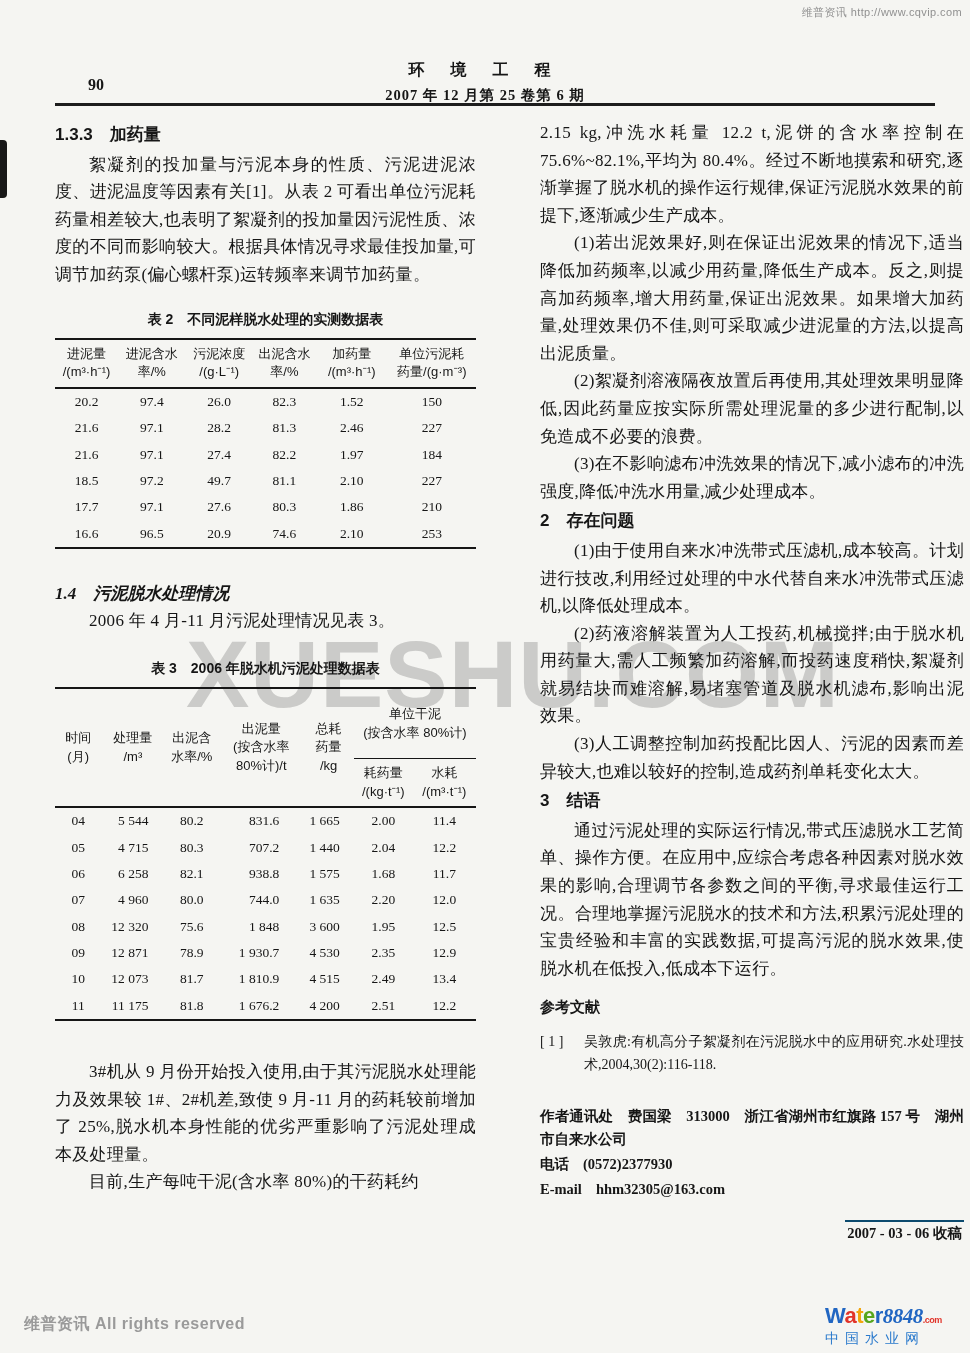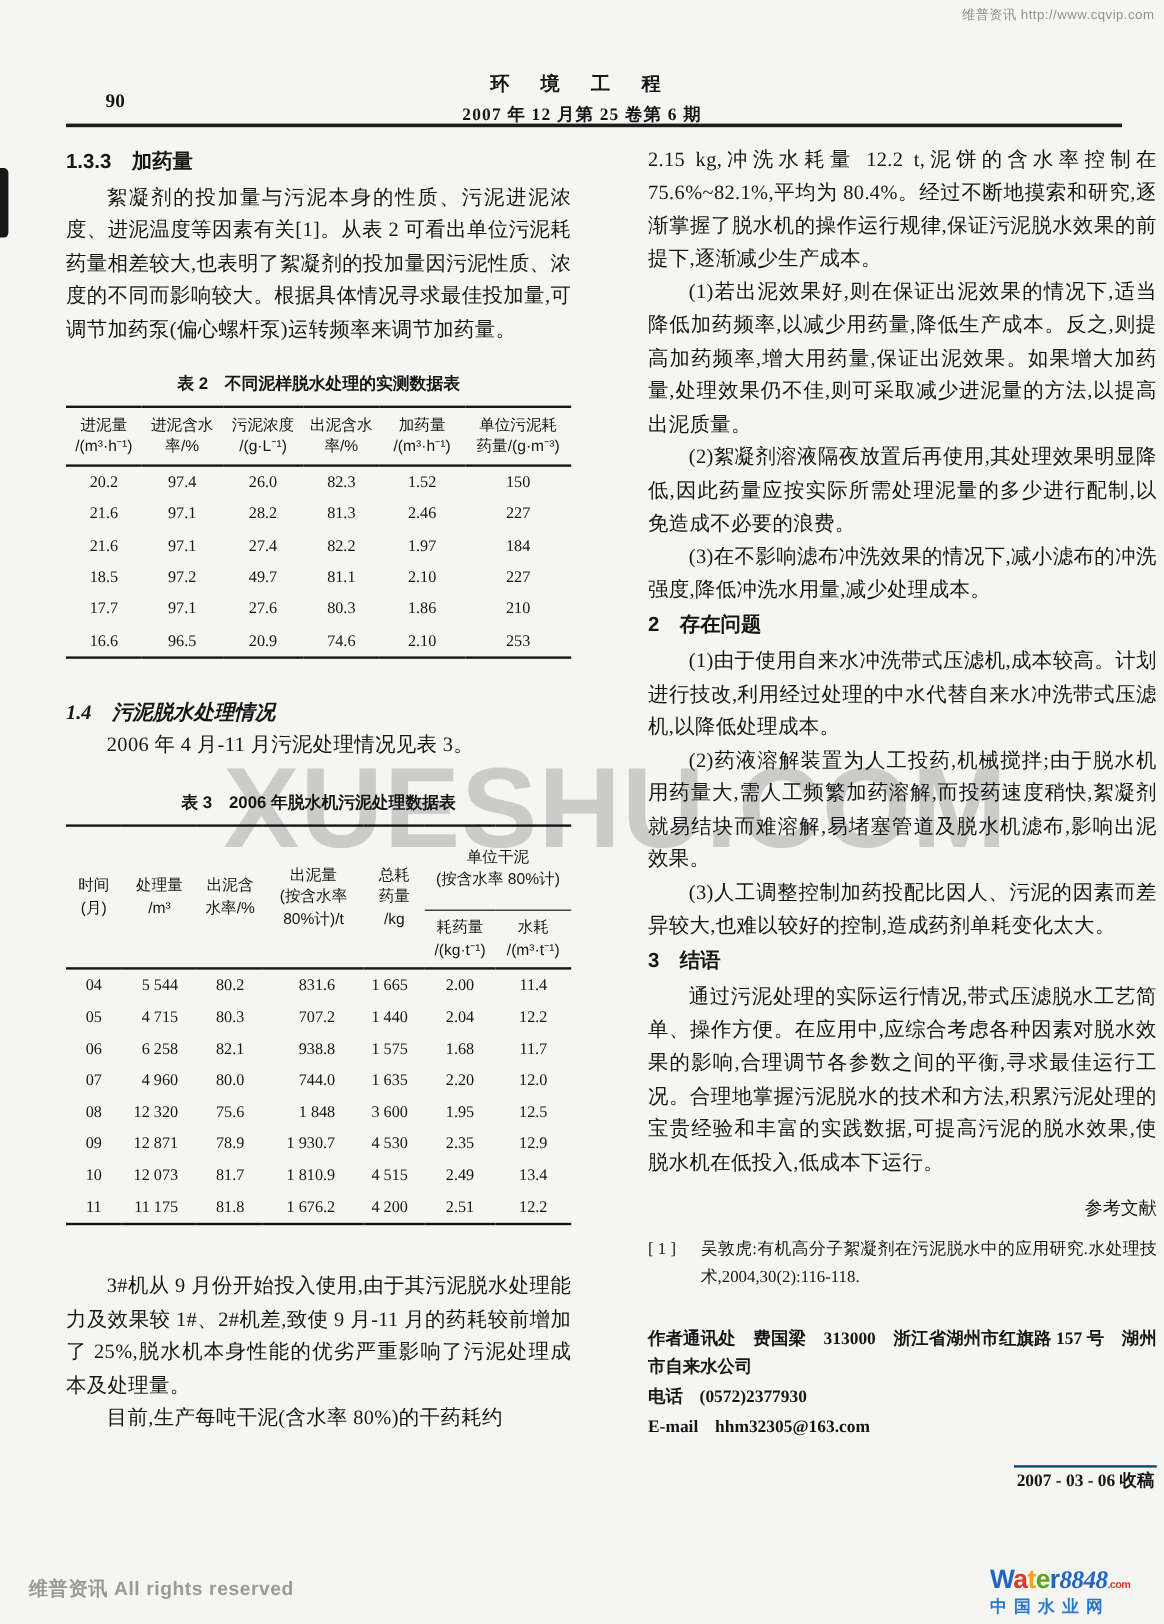--- a/index.html
+++ b/index.html
@@ -53,37 +53,37 @@
   .t2 { border-top:2.5px solid #161616; border-bottom:2.5px solid #161616; }
   .t2 thead th { border-bottom:2px solid #161616; }
   .t3 { border-top:2.5px solid #161616; border-bottom:2.5px solid #161616; }
   .t3 thead th { border-bottom:2px solid #161616; }
   .t3 thead th.grp { border-bottom:1.5px solid #161616; padding:16px 0; }
   .t3 td:nth-child(2) { text-align:right; padding-right:16px; }
   .t3 td:nth-child(4) { text-align:right; padding-right:24px; }
   .t3 td:nth-child(5) { text-align:right; padding-right:14px; }
   .pm3 { margin-top:37px; }
 
-  .ref-head { text-align:right; font-family:"Liberation Sans", sans-serif; font-weight:normal; font-size:15px; margin-top:16px; }
+  .ref-head { text-align:left; font-family:"Liberation Sans", sans-serif; font-weight:bold; font-size:15px; margin-top:16px; }
   .ref { display:flex; margin-top:13px; font-size:14px; line-height:23px; }
   .ref .lbl { flex:0 0 44px; }
   .ref .txt { flex:1; text-align:justify; }
   .author { margin-top:29px; font-size:14.5px; line-height:23px; font-weight:bold; text-align:justify; }
   .contact { margin-top:2px; font-size:14.5px; line-height:23px; font-weight:bold; }
   .contact .val { font-weight:bold; margin-left:14px; }
   .received { margin-top:23px; text-align:right; font-size:14.5px; font-weight:bold; }
   .received span { border-top:2px solid #0c4a6e; padding:3px 2px 0; }
 
   
   .foot-copy { position:absolute; left:24px; bottom:18px; font:bold 16px "Liberation Sans", sans-serif; color:#9a9a9a; letter-spacing:.5px; }
   .logo { position:absolute; right:10px; bottom:8px; width:135px; text-align:left; line-height:1; }
   .logo .word { font-family:"Liberation Sans", sans-serif; font-weight:bold; font-size:22px; letter-spacing:-.5px; }
   .logo .num { font-family:"Liberation Serif", serif; font-style:italic; font-weight:bold; font-size:21px; }
   .logo .com { font-family:"Liberation Sans", sans-serif; font-size:9px; font-weight:bold; }
-  .logo .sub { font-family:"Liberation Sans", sans-serif; font-weight:bold; font-size:14px; letter-spacing:6px; margin-top:4px; }
+  .logo .sub { font-family:"Liberation Sans", sans-serif; font-weight:normal; font-size:14px; letter-spacing:6px; margin-top:4px; }
 </style>
 </head>
 <body>
 
 <div class="page">
 
   <div class="vip-top">维普资讯 http://www.cqvip.com</div>
 
   <div class="head">
     <div class="jt">环 境 工 程</div>

